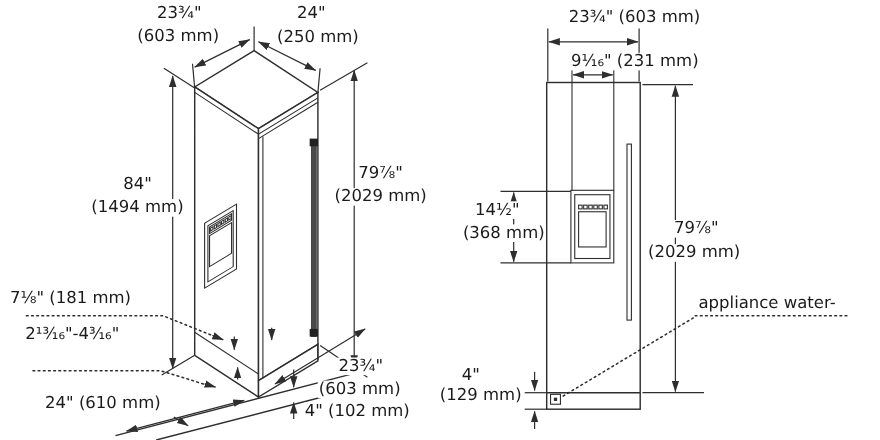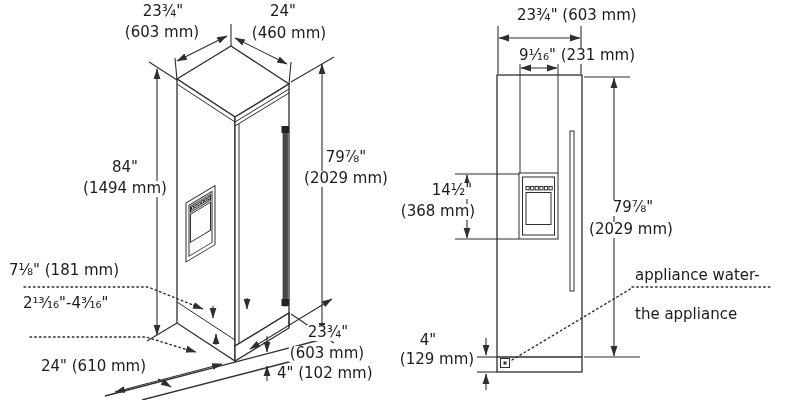--- a/index.html
+++ b/index.html
@@ -141,36 +141,35 @@
       <line class="dim" x1="486" y1="390" x2="486" y2="374" marker-end="url(#arw)"></line>
 
       <line class="dot" x1="512" y1="360" x2="632" y2="288"></line>
       <line class="dot" x1="632" y1="287" x2="772" y2="287"></line>
     </g>
   </svg>
 
   <div class="lbl ctr" style="left:163px;top:4px">23¾"</div>
   <div class="lbl ctr" style="left:162px;top:25px">(603 mm)</div>
   <div class="lbl ctr" style="left:283px;top:4px">24"</div>
-  <div class="lbl ctr" style="left:289px;top:26px">(460 mm)</div>
+  <div class="lbl ctr" style="left:289px;top:26px">(250 mm)</div>
   <div class="lbl ctr" style="left:125px;top:160px">84"</div>
   <div class="lbl ctr" style="left:125px;top:181px">(1494 mm)</div>
   <div class="lbl ctr" style="left:346px;top:150px">79⅞"</div>
   <div class="lbl ctr" style="left:346px;top:171px">(2029 mm)</div>
   <div class="lbl" style="left:8px;top:263px">7⅛" (181 mm)</div>
   <div class="lbl" style="left:22px;top:296px">2¹³⁄₁₆"-4³⁄₁₆"</div>
   <div class="lbl" style="left:40px;top:359px">24" (610 mm)</div>
   <div class="lbl ctr" style="left:328px;top:325px">23¾"</div>
   <div class="lbl ctr" style="left:327px;top:346px">(603 mm)</div>
   <div class="lbl" style="left:276px;top:366px">4" (102 mm)</div>
 
   <div class="lbl" style="left:516px;top:8px">23¾" (603 mm)</div>
   <div class="lbl" style="left:518px;top:48px">9¹⁄₁₆" (231 mm)</div>
   <div class="lbl ctr" style="left:452px;top:183px">14½"</div>
-  <div class="lbl ctr" style="left:438px;top:204px">(368 mm)</div>
+  <div class="lbl ctr" style="left:458px;top:204px">(368 mm)</div>
   <div class="lbl ctr" style="left:633px;top:200px">79⅞"</div>
   <div class="lbl ctr" style="left:631px;top:222px">(2029 mm)</div>
   <div class="lbl ctr" style="left:428px;top:333px">4"</div>
   <div class="lbl ctr" style="left:437px;top:352px">(129 mm)</div>
   <div class="lbl" style="left:634px;top:268px">appliance water-</div>
-  <div class="lbl" style="left:634px;top:307px">the appliance</div>
 
 </div>
 
 </body></html>

